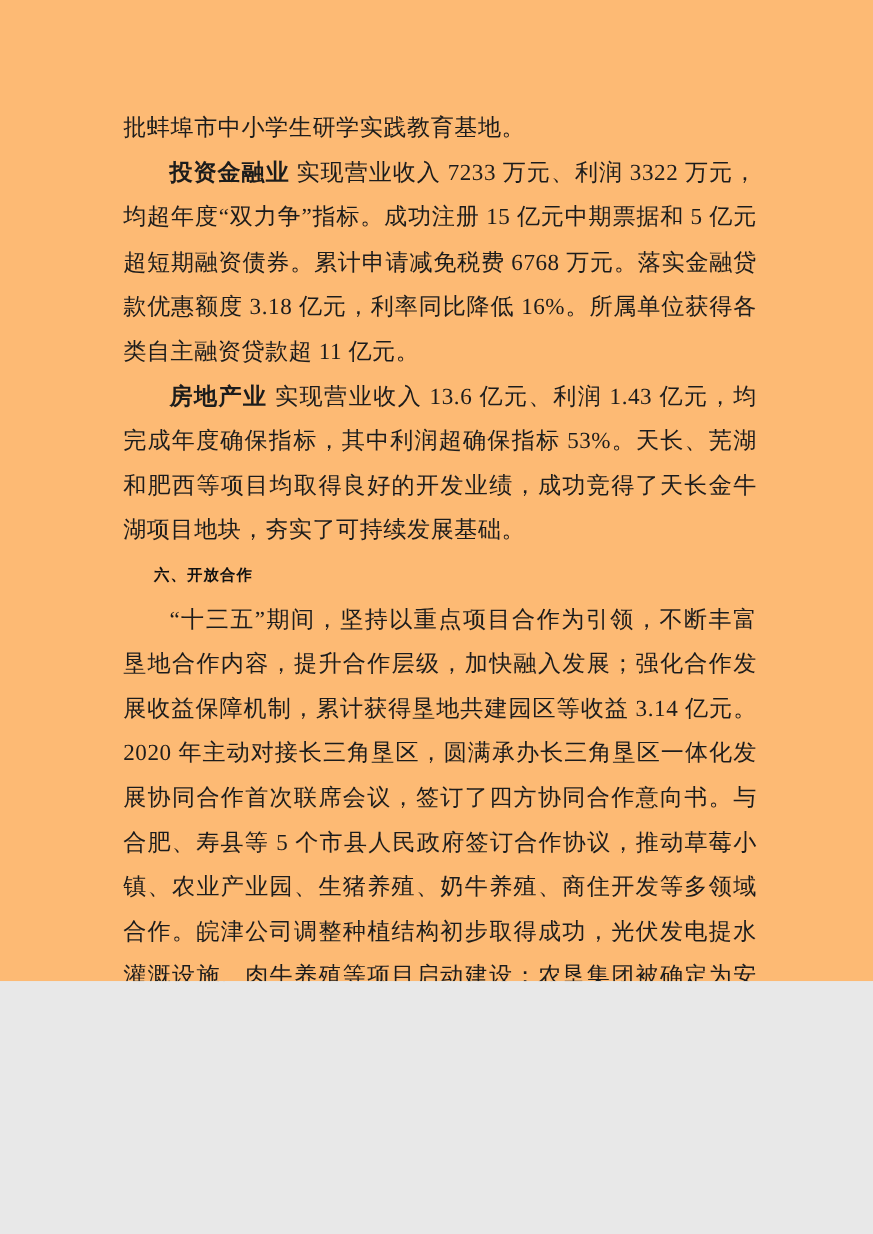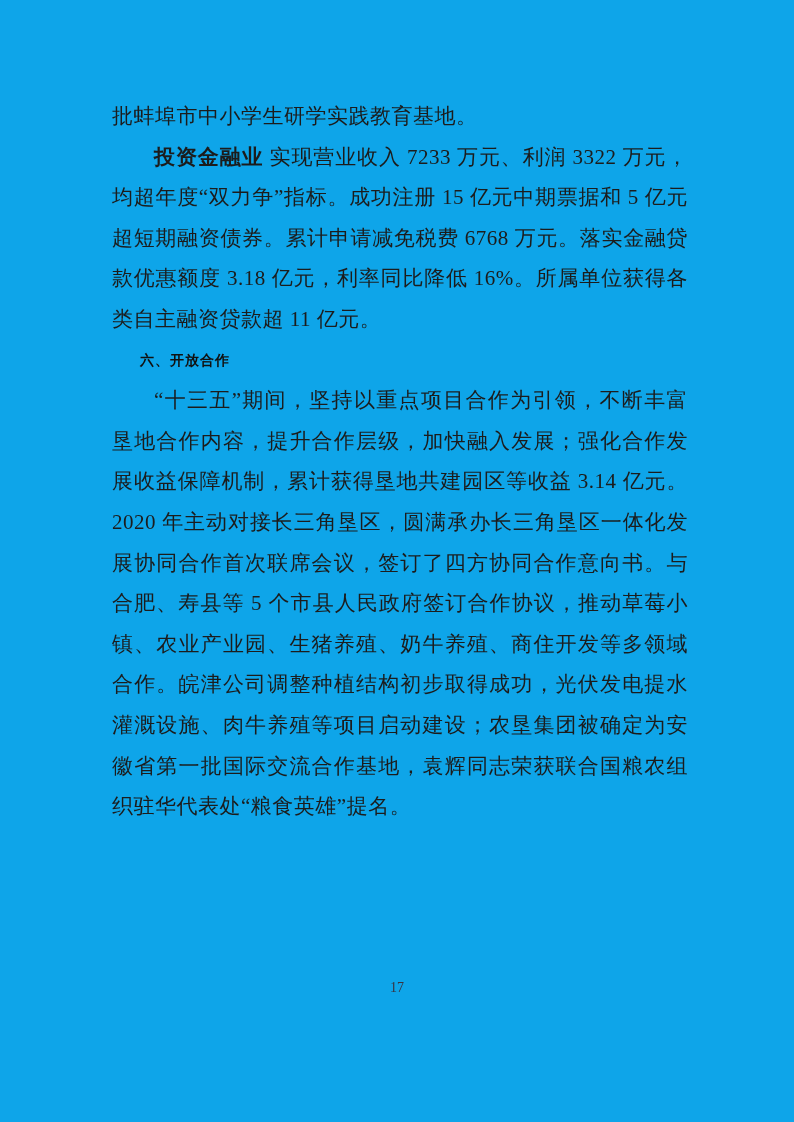--- a/index.html
+++ b/index.html
@@ -1,22 +1,22 @@
 <!DOCTYPE html>
 <html><head>
 <meta charset="utf-8">
 <style>
   * { margin: 0; padding: 0; box-sizing: border-box; }
   html, body { background: #e8e8e8; }
   .page {
     position: relative;
     width: 794px;
-    height: 1122px;
+    height: 892px;
     margin: 0 auto;
-    background: #0ea5e9;
+    background: #fdba74;
     overflow: hidden;
     font-family: "Liberation Serif", "DejaVu Serif", serif;
     color: #1c1c1c;
   }
   .content {
     position: absolute;
     top: 96px;
     left: 112px;
     width: 576px;
   }
@@ -53,20 +53,21 @@
 </head>
 <body>
 
 <div class="page">
   <div class="content">
 
     <p class="body-para">批蚌埠市中小学生研学实践教育基地。</p>
 
     <p class="body-para indent"><span class="lead-bold">投资金融业</span><span> 实现营业收入 7233 万元、利润 3322 万元，均超年度“双力争”指标。成功注册 15 亿元中期票据和 5 亿元超短期融资债券。累计申请减免税费 6768 万元。落实金融贷款优惠额度 3.18 亿元，利率同比降低 16%。所属单位获得各类自主融资贷款超 11 亿元。</span></p>
 
+    <p class="body-para indent"><span class="lead-bold">房地产业</span><span> 实现营业收入 13.6 亿元、利润 1.43 亿元，均完成年度确保指标，其中利润超确保指标 53%。天长、芜湖和肥西等项目均取得良好的开发业绩，成功竞得了天长金牛湖项目地块，夯实了可持续发展基础。</span></p>
 
     <h3 class="section-heading">六、开放合作</h3>
 
     <p class="body-para indent">“十三五”期间，坚持以重点项目合作为引领，不断丰富垦地合作内容，提升合作层级，加快融入发展；强化合作发展收益保障机制，累计获得垦地共建园区等收益 3.14 亿元。2020 年主动对接长三角垦区，圆满承办长三角垦区一体化发展协同合作首次联席会议，签订了四方协同合作意向书。与合肥、寿县等 5 个市县人民政府签订合作协议，推动草莓小镇、农业产业园、生猪养殖、奶牛养殖、商住开发等多领域合作。皖津公司调整种植结构初步取得成功，光伏发电提水灌溉设施、肉牛养殖等项目启动建设；农垦集团被确定为安徽省第一批国际交流合作基地，袁辉同志荣获联合国粮农组织驻华代表处“粮食英雄”提名。</p>
 
 
   </div>
 
   <div class="page-footer">17</div>
 </div>

